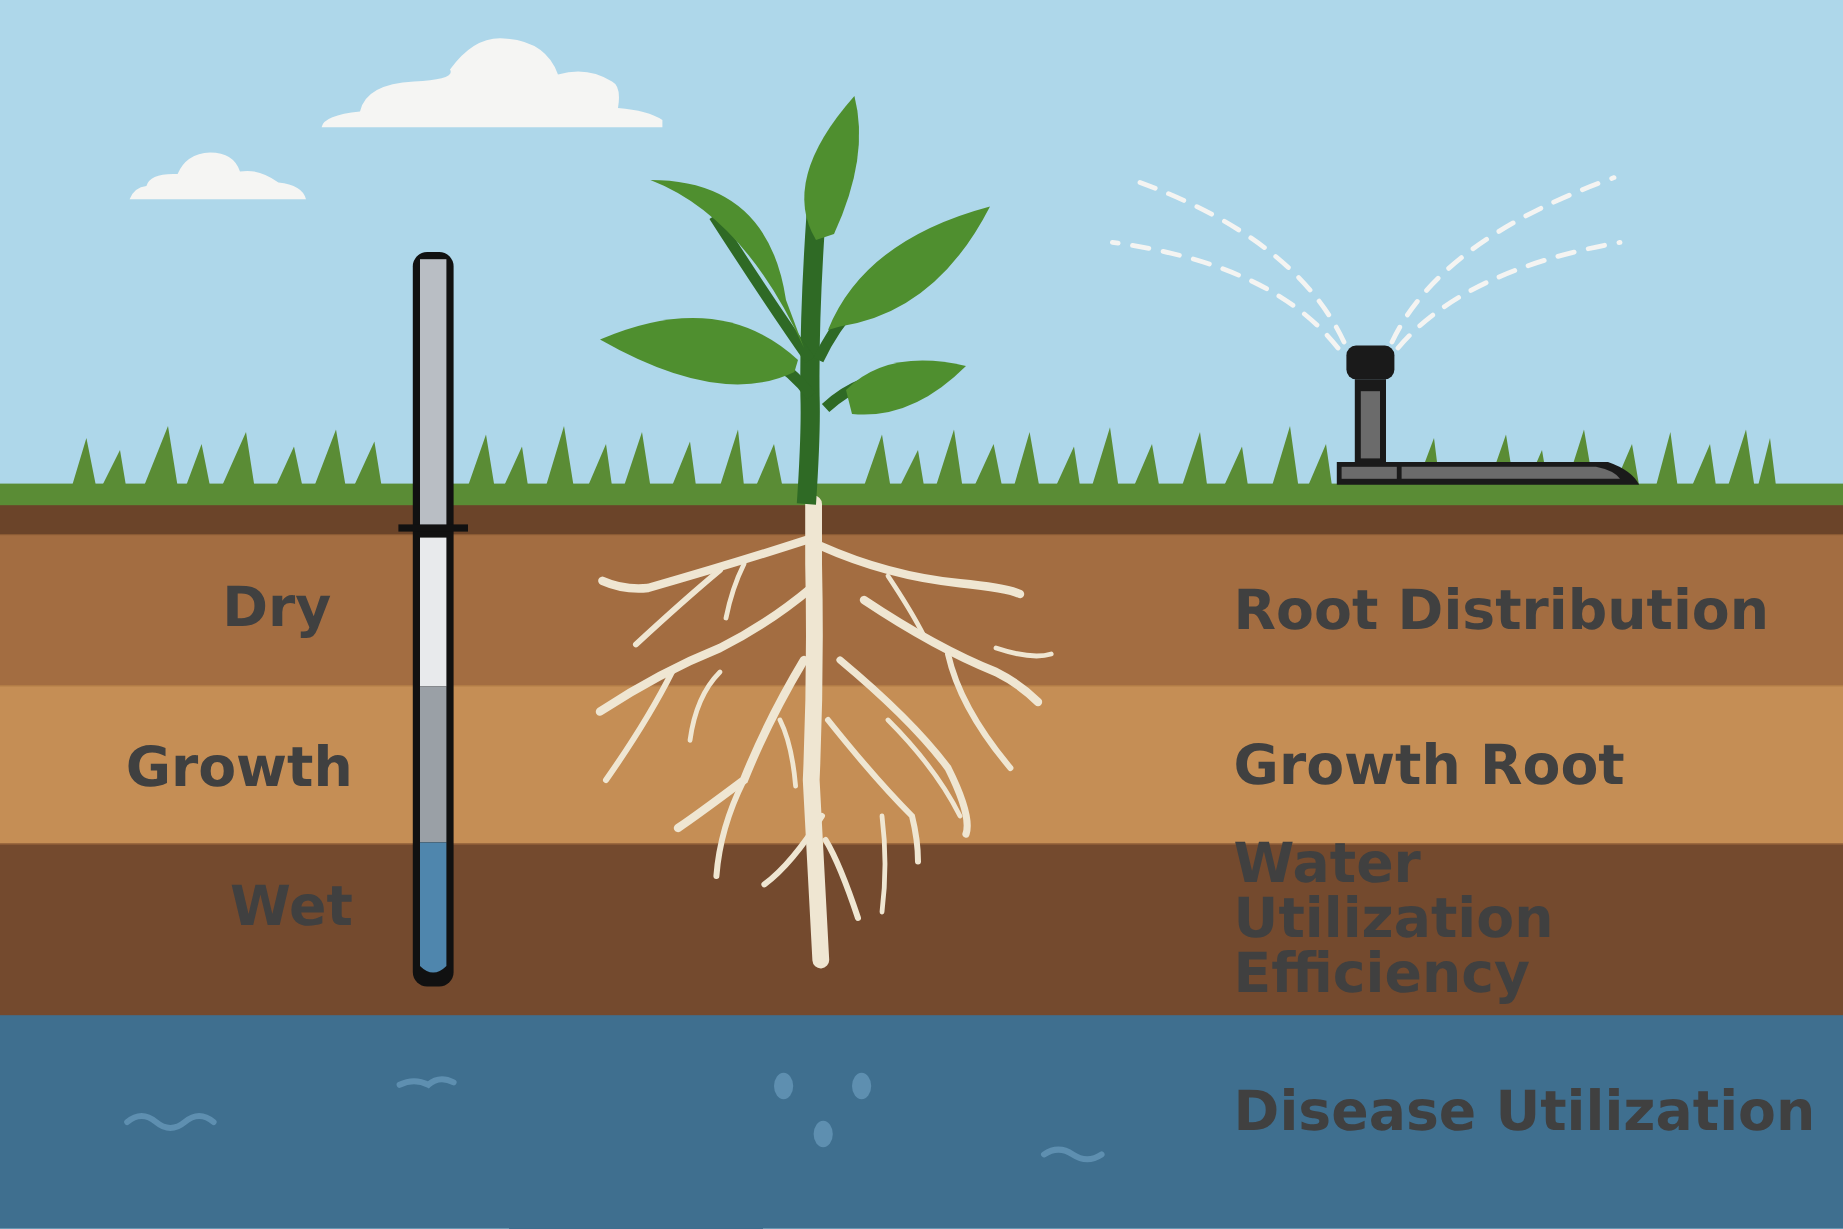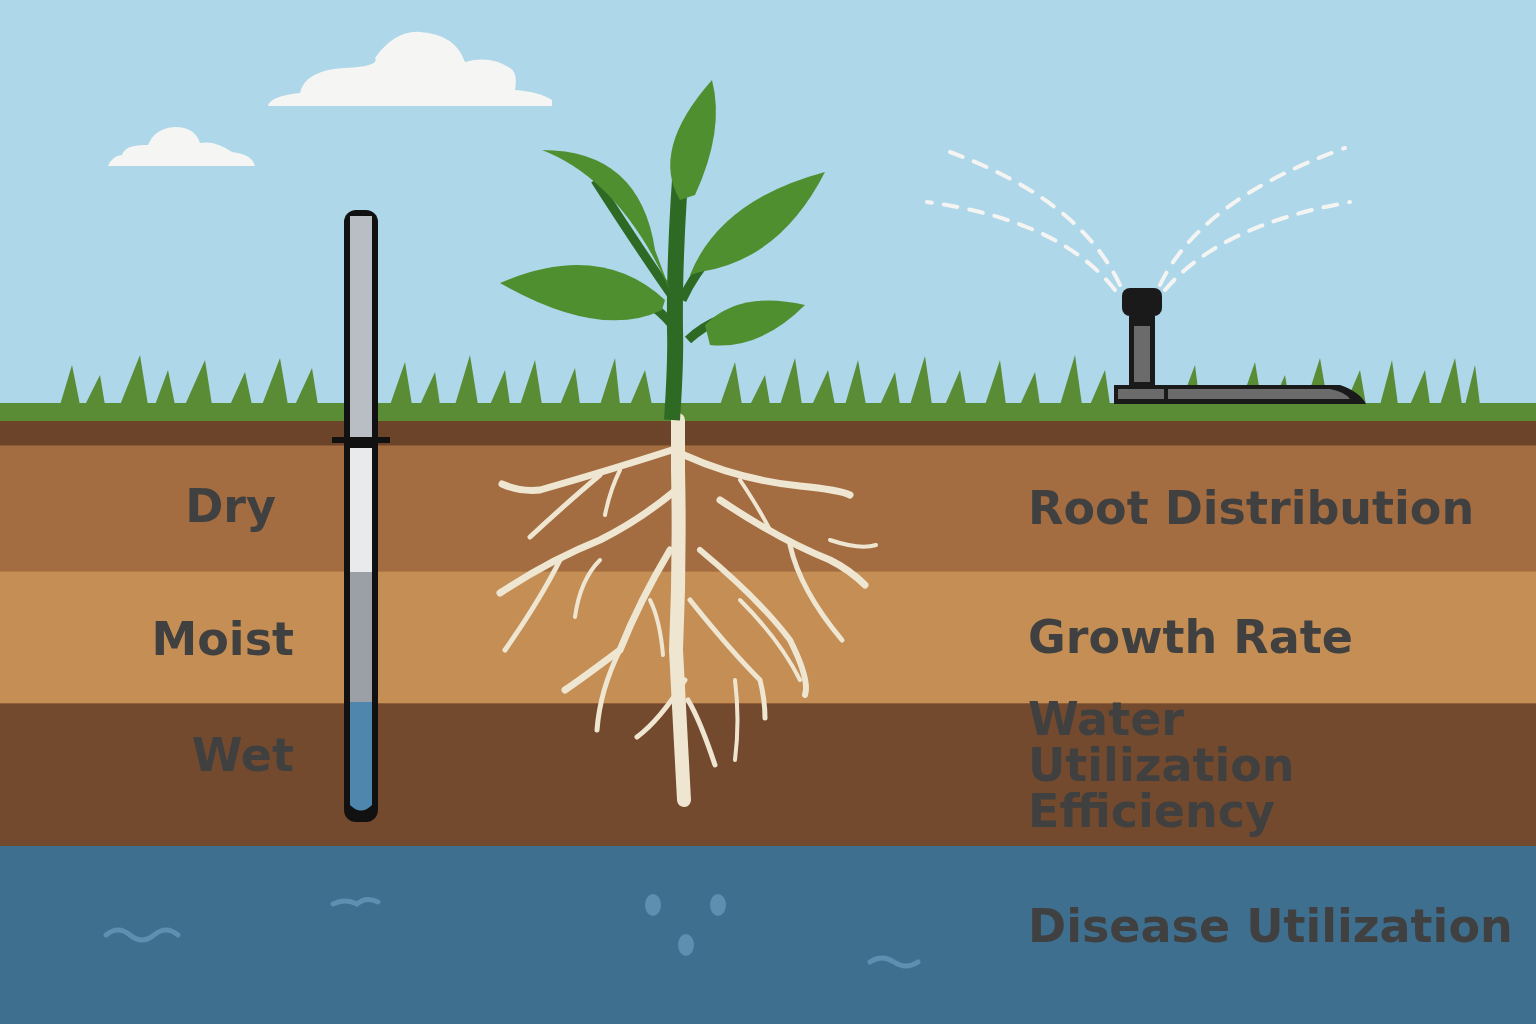--- a/index.html
+++ b/index.html
@@ -107,19 +107,19 @@
     <path d="M870 962 Q882 954 894 962 Q906 970 918 962"></path>
   </g>
   <g fill="#5e8fb0">
     <ellipse cx="653" cy="905" rx="8" ry="11"></ellipse>
     <ellipse cx="718" cy="905" rx="8" ry="11"></ellipse>
     <ellipse cx="686" cy="945" rx="8" ry="11"></ellipse>
   </g>
 </svg>
 
 <div class="label left-label" style="left:76px; top:483px;">Dry</div>
-<div class="label left-label" style="left:94px; top:616px;">Moist</div>
+<div class="label left-label" style="left:94px; top:616px;">Growth</div>
 <div class="label left-label" style="left:94px; top:732px;">Wet</div>
 
 <div class="label right-label" style="top:485px;">Root Distribution</div>
-<div class="label right-label" style="top:614px;">Growth Rate</div>
+<div class="label right-label" style="top:614px;">Growth Root</div>
 <div class="label right-label" style="top:696px; width:430px; white-space:normal; line-height:1.0;">Water Utilization Efficiency</div>
 <div class="label right-label" style="top:903px;">Disease Utilization</div>
 
 </body></html>

